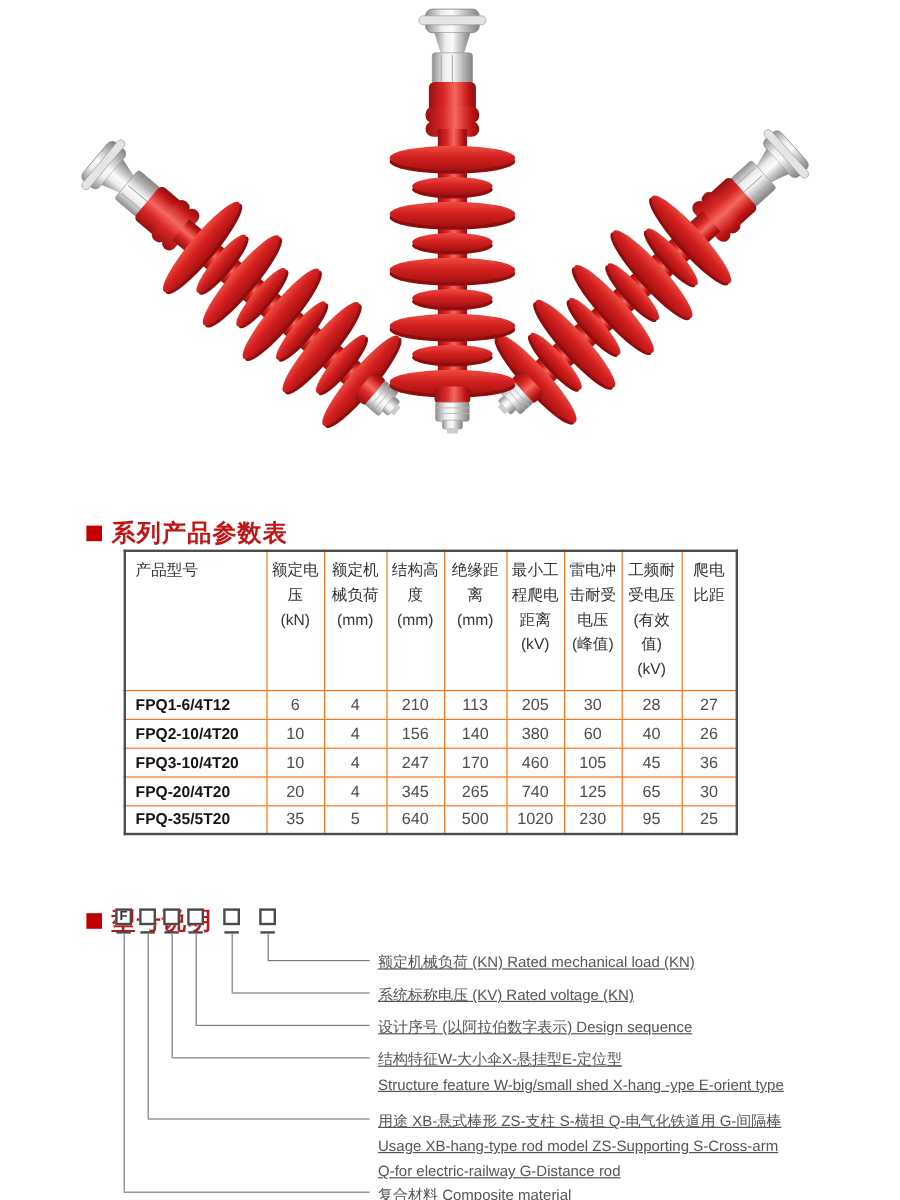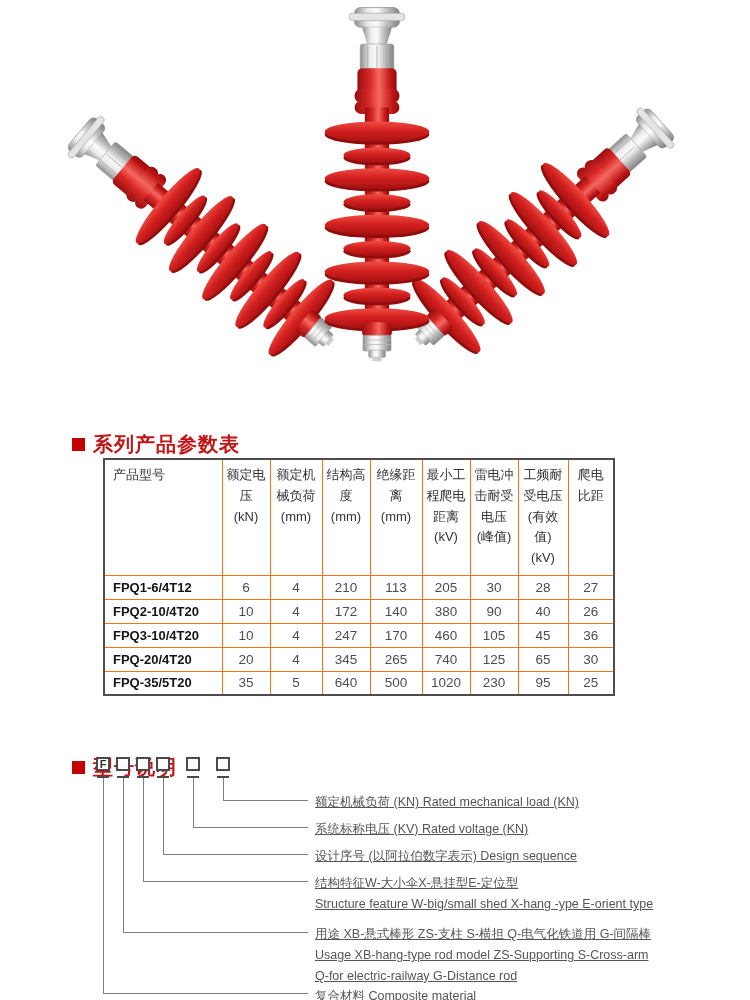--- a/index.html
+++ b/index.html
@@ -179,24 +179,24 @@
       <td>113</td>
       <td>205</td>
       <td>30</td>
       <td>28</td>
       <td>27</td>
     </tr>
     <tr>
       <td class="c-model">FPQ2-10/4T20</td>
       <td>10</td>
       <td>4</td>
-      <td>172</td>
+      <td>156</td>
       <td>140</td>
       <td>380</td>
-      <td>90</td>
+      <td>60</td>
       <td>40</td>
       <td>26</td>
     </tr>
     <tr>
       <td class="c-model">FPQ3-10/4T20</td>
       <td>10</td>
       <td>4</td>
       <td>247</td>
       <td>170</td>
       <td>460</td>

